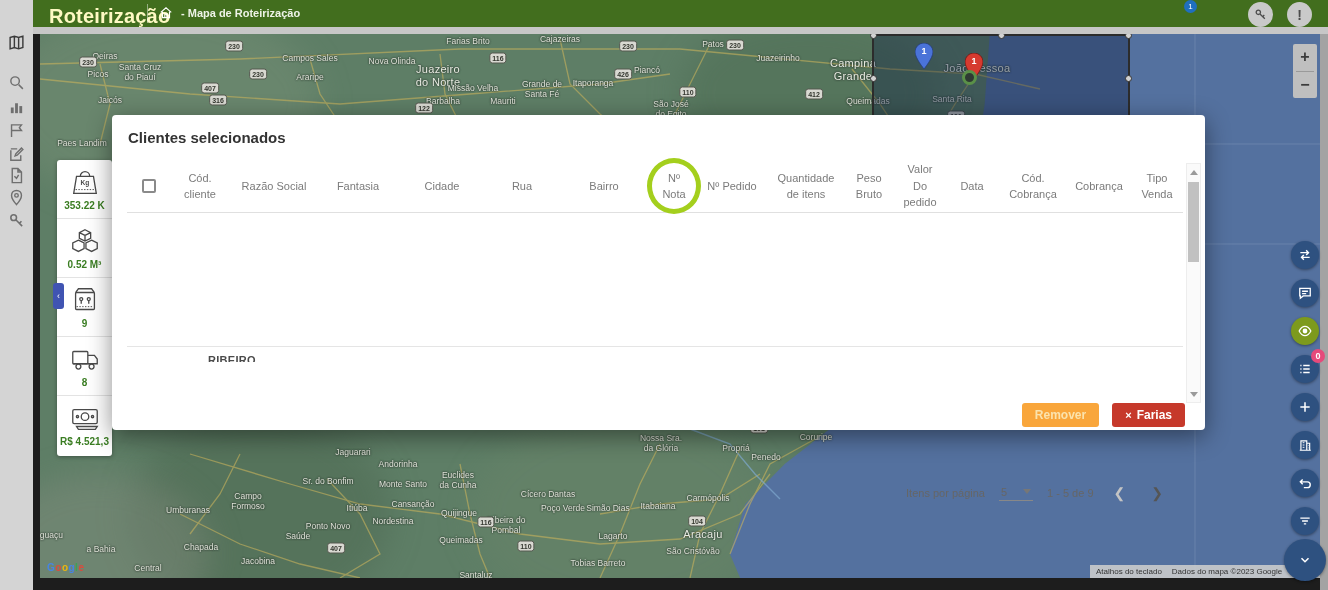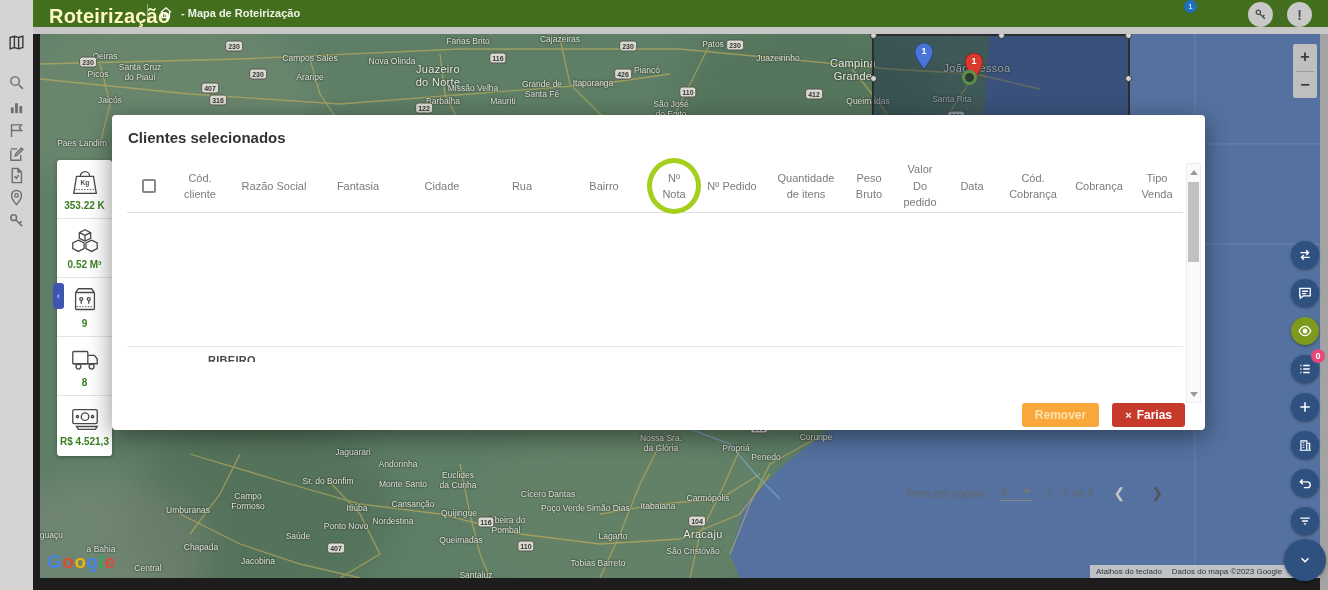--- a/index.html
+++ b/index.html
@@ -56,21 +56,21 @@
   .pin .num { position:absolute; left:0; top:3px; width:18px; text-align:center; color:#fff; font-size:9px; font-weight:bold; }
   #stop-ring { position:absolute; width:15px; height:15px; border-radius:50%; border:3px solid #5a9048; background:#2e3a33; }
 
   
   #zoomctl { position:absolute; right:3px; top:10px; width:24px; height:54px; background:#bfbfbf; border-radius:2px;
     display:flex; flex-direction:column; z-index:5; }
   .zbtn { flex:1; display:flex; align-items:center; justify-content:center; color:#3c3c3c; font-size:16px; font-weight:bold; }
   #zoomctl .zdiv { height:1px; background:#9a9a9a; margin:0 3px; }
 
   
-  #glogo { position:absolute; left:7px; bottom:5px; font-size:19px; font-weight:bold; letter-spacing:.5px; opacity:.88; }
+  #glogo { position:absolute; left:7px; bottom:5px; font-size:10px; font-weight:bold; letter-spacing:.5px; opacity:.88; }
   #attrib { position:absolute; right:0; bottom:0; height:13px; background:rgba(205,205,205,.88); color:#333;
     font-size:8px; display:flex; gap:10px; align-items:center; padding:0 6px; max-width:230px; overflow:hidden; white-space:nowrap;margin-top:10px; }
 
   
   #stats { position:absolute; left:57px; top:160px; width:55px; height:296px; background:#ffffff;
     border-radius:3px; z-index:6; overflow:hidden; box-shadow:0 1px 4px rgba(0,0,0,.35); }
   .stat { height:59px; border-bottom:1px solid #e3e3e3; display:flex; flex-direction:column; align-items:center;
     justify-content:center; gap:2px; overflow:hidden; }
   .stat:last-child { border-bottom:none; }
   .stat svg { width:32px; height:30px; display:block; }
@@ -277,21 +277,21 @@
       <span class="mlabel" style="left: 288px; top: 448px;">Sr. do Bonfim</span>
       <span class="mlabel" style="left: 363px; top: 451px;">Monte Santo</span>
       <span class="mlabel" style="left: 418px; top: 447px;">Euclides
 da Cunha</span>
       <span class="mlabel" style="left: 208px; top: 468px;">Campo
 Formoso</span>
       <span class="mlabel" style="left: 317px; top: 475px;">Itiúba</span>
       <span class="mlabel" style="left: 373px; top: 471px;">Cansanção</span>
       <span class="mlabel" style="left: 419px; top: 480px;">Quijingue</span>
       <span class="mlabel" style="left: 353px; top: 488px;">Nordestina</span>
-      <span class="mlabel" style="left: 288px; top: 493px; margin-left: 18px;">Ponto Novo</span>
+      <span class="mlabel" style="left: 288px; top: 493px;">Ponto Novo</span>
       <span class="mlabel" style="left: 258px; top: 503px;">Saúde</span>
       <span class="mlabel" style="left: 148px; top: 477px;">Umburanas</span>
       <span class="mlabel" style="left: 218px; top: 528px;">Jacobina</span>
       <span class="mlabel" style="left: 421px; top: 507px;">Queimadas</span>
       <span class="mlabel" style="left: 508px; top: 461px;">Cícero Dantas</span>
       <span class="mlabel" style="left: 466px; top: 492px;">Ribeira do
 Pombal</span>
       <span class="mlabel" style="left: 523px; top: 475px;">Poço Verde</span>
       <span class="mlabel" style="left: 568px; top: 475px;">Simão Dias</span>
       <span class="mlabel" style="left: 618px; top: 473px;">Itabaiana</span>

